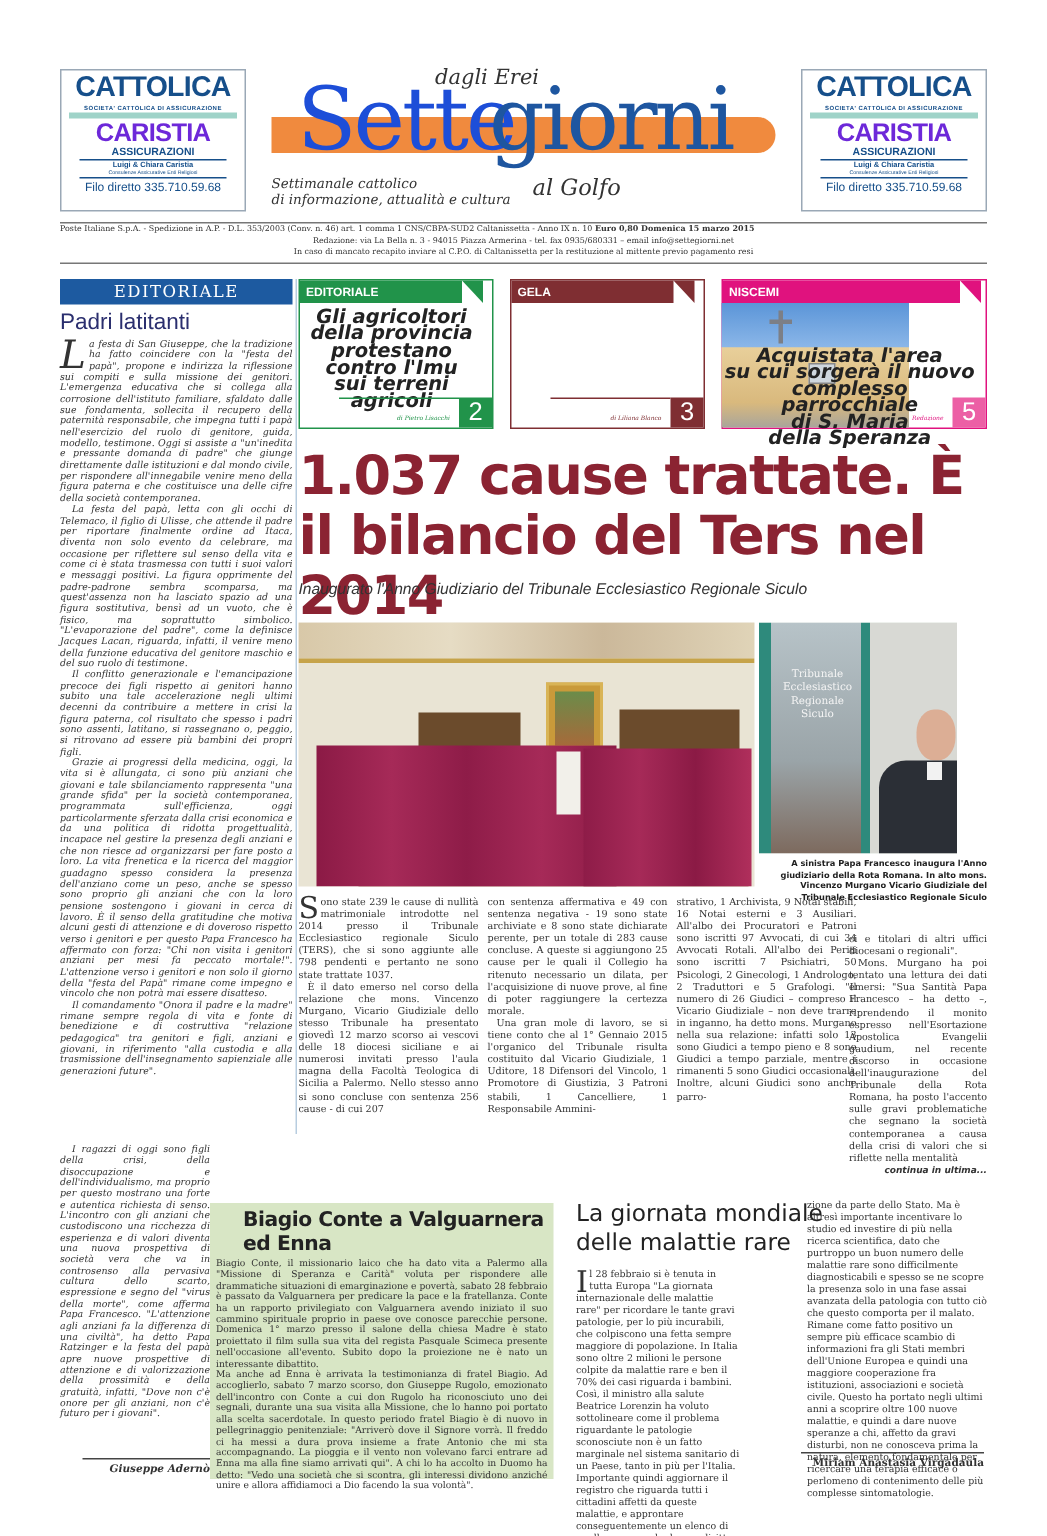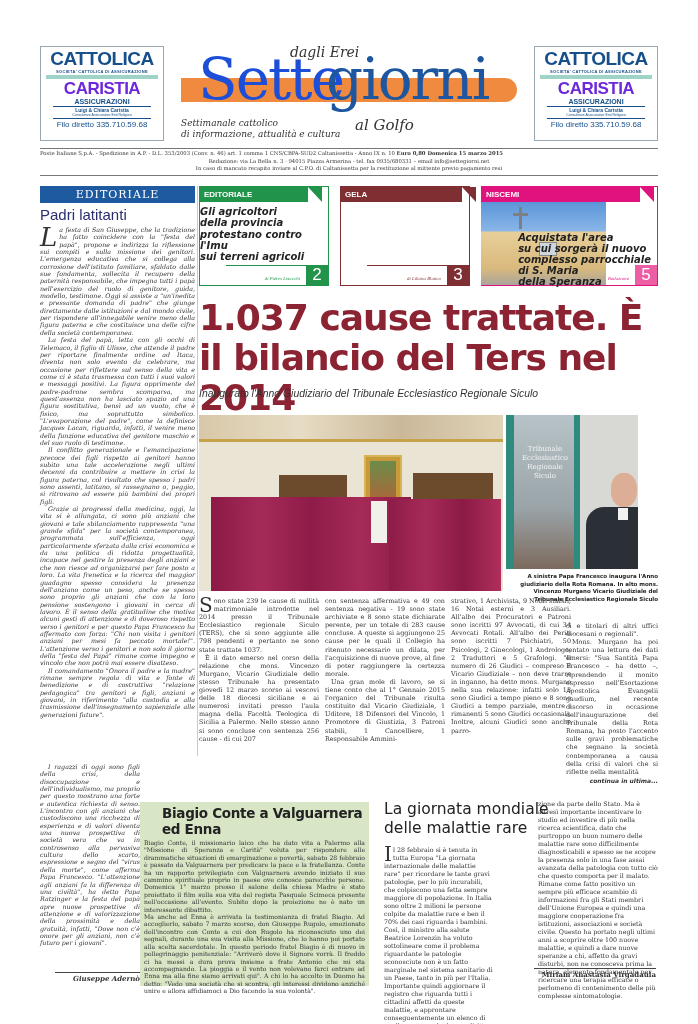--- a/index.html
+++ b/index.html
@@ -38,21 +38,21 @@
   .edit-col .dropcap { float: left; font-size: 26px; line-height: 22px; margin-right: 2px; font-style: italic; text-indent: 0; }
   .edit-vline { position: absolute; left: 197px; top: 186px; width: 1px; height: 570px; background: #b8cde0; }
   .edit-tail { position: absolute; left: 40px; top: 763px; width: 100px; font-style: italic; font-size: 6.3px; line-height: 7.35px; text-align: justify; color: #333; }
   .edit-tail p { text-indent: 8px; }
   .edit-sign { position: absolute; left: 55px; top: 972px; width: 85px; border-top: 1px solid #444; padding-top: 1px; text-align: right; font-style: italic; font-weight: bold; font-size: 7px; color: #333; }
 
   
   .teaser { position: absolute; top: 186px; height: 100px; border: 1.5px solid; background: #fff; }
   .teaser .lab { position: absolute; left: 0; top: 0; height: 15px; color: #fff; font-family: "Liberation Sans", sans-serif; font-weight: bold; font-size: 8px; line-height: 15px; padding-left: 4px; }
   .teaser .lab::after { content: ""; position: absolute; right: -14px; top: 0; border-left: 14px solid transparent; border-top: 15px solid; border-top-color: inherit; }
-  .teaser .txt { position: absolute; right: 6px; top: 19px; font-family: "DejaVu Sans", sans-serif; font-style: italic; font-weight: bold; font-size: 10px; line-height: 11.3px; text-align: left; color: #222; }
+  .teaser .txt { position: absolute; right: 6px; top: 19px; font-family: "DejaVu Sans", sans-serif; font-style: italic; font-weight: bold; font-size: 13px; line-height: 11.3px; text-align: center; color: #222; }
   .teaser .auth { position: absolute; right: 28px; bottom: 4px; font-family: "DejaVu Serif", serif; font-style: italic; font-size: 4px; }
   .teaser .num { position: absolute; right: 0; bottom: 0; width: 22px; height: 20px; color: #fff; font-family: "Liberation Sans", sans-serif; font-size: 17px; text-align: center; line-height: 20px; }
   .teaser .authline { position: absolute; right: 22px; bottom: 19px; width: 80px; height: 1px; }
 
   
   .headline { position: absolute; left: 199px; top: 298px; width: 470px; font-family: "DejaVu Sans", sans-serif; font-weight: bold; font-size: 36px; line-height: 40px; color: #8b2332; letter-spacing: -1px; }
   .subhead { position: absolute; left: 199px; top: 388px; font-family: Liberation Sans, sans-serif; font-style: italic; font-size: 10.4px; color: #333; }
 
   .photo-main { position: absolute; left: 199px; top: 415px; width: 304px; height: 176px; overflow: hidden; background: #e9e4d4; }
   .photo-side { position: absolute; left: 506px; top: 415px; width: 132px; height: 154px; overflow: hidden; background: #eef1ee; }
@@ -140,21 +140,21 @@
   <div class="txt" style="white-space:pre-line">Gli agricoltori
 della provincia
 protestano contro l'Imu
 sui terreni agricoli</div>
   <div class="authline" style="background:#21934a;"></div>
   <div class="auth" style="color:#21934a;">di Pietro Lisacchi</div>
   <div class="num" style="background:#21934a;">2</div>
 </div>
 
 <div class="teaser" style="left:340px; width:130px; border-color:#7f2e32;">
-  <div class="lab" style="background:#7f2e32; border-top-color:#7f2e32; width:121px;">GELA</div>
+  <div class="lab" style="background:#7f2e32; border-top-color:#7f2e32; width:108px;">GELA</div>
   <div class="authline" style="background:#7f2e32;"></div>
   <div class="auth" style="color:#7f2e32;">di Liliana Blanco</div>
   <div class="num" style="background:#7f2e32;">3</div>
 </div>
 
 <div class="teaser" style="left:481px; width:177px; border-color:#e0127e;">
   <div class="lab" style="background:#e0127e; border-top-color:#e0127e; width:158px;">NISCEMI</div>
   <div class="abs" style="left:-1px; top:15px; width:125px; height:83px; background:linear-gradient(180deg,#5b95d8 0%,#8ab6e8 35%,#e8cf9a 36%,#d9b97d 80%,#a9a59b 100%);">
     <div class="abs" style="left:38px; top:5px; width:3px; height:22px; background:#7c7f86;"></div>
     <div class="abs" style="left:32px; top:11px; width:15px; height:3px; background:#7c7f86;"></div>

